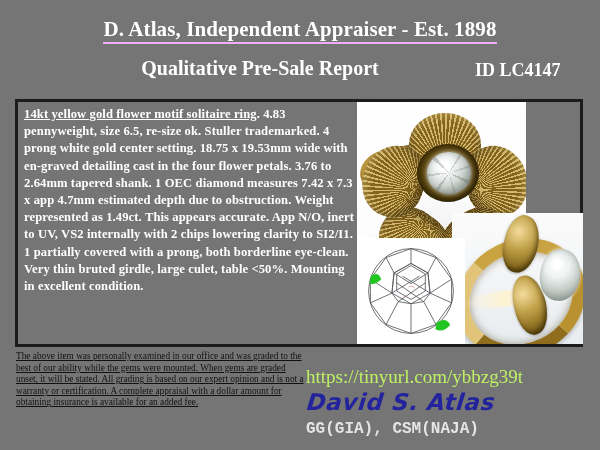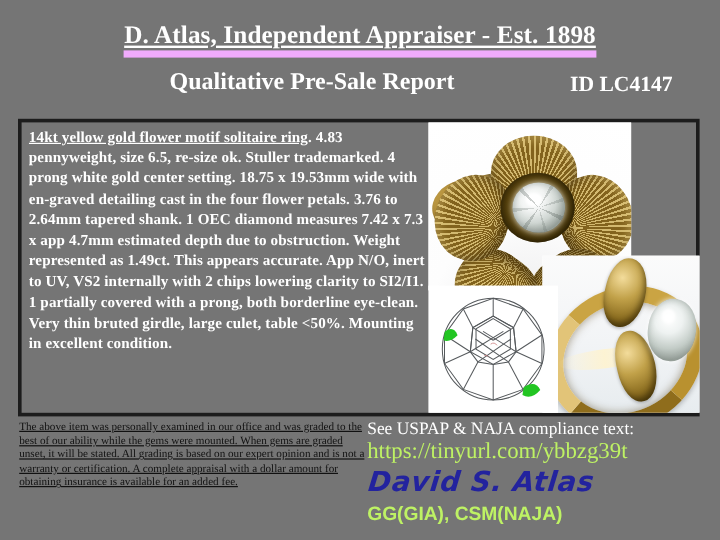--- a/index.html
+++ b/index.html
@@ -11,21 +11,21 @@
     position:relative;
   }
   .page{position:absolute;inset:0;}
 
   
   .hdr-title{
     position:absolute;left:0;top:17px;width:600px;text-align:center;
     color:#ffffff;font-weight:bold;font-size:21px;letter-spacing:.1px;
   }
   .hdr-title span{
-    border-bottom:6px solid #f0abfc;padding-bottom:1px;text-decoration:underline;
+    border-bottom:2px solid #f0abfc;padding-bottom:1px;
   }
   .hdr-sub{
     position:absolute;left:60px;top:57px;width:400px;text-align:center;
     color:#ffffff;font-weight:bold;font-size:20px;
   }
   .hdr-id{
     position:absolute;left:462px;top:60px;
     color:#ffffff;font-weight:bold;font-size:18px;margin-left:13px;
   }
 
@@ -160,22 +160,22 @@
   }
   .signature{
     position:absolute;left:307px;top:389px;
     color:#23239e;font-size:23px;font-weight:bold;font-style:italic;
     font-family:"DejaVu Sans", sans-serif;
     letter-spacing:.6px;
     transform:skewX(-6deg);
   }
   .credentials{
     position:absolute;left:306px;top:420px;
-    color:#bef264;font-size:16px;font-weight:bold;
-    font-family:Liberation Sans, sans-serif;
+    color:#e5e5e5;font-size:16px;font-weight:bold;
+    font-family:Liberation Mono, monospace;
   }
 </style>
 </head>
 <body>
 
 <div class="page">
 
   <div class="hdr-title"><span>D. Atlas, Independent Appraiser - Est. 1898</span></div>
   <div class="hdr-sub">Qualitative Pre-Sale Report</div>
   <div class="hdr-id">ID LC4147</div>
@@ -239,18 +239,17 @@
         <path d="M74,80 q9,-6 13,2 q-7,8 -14,4 z" fill="#22c522"></path>
       </g>
       <g fill="none" stroke="#d08a8a" stroke-width="0.7">
         <path d="M48,46 q3,-2 5,1"></path>
         <path d="M43,55 q2,-1 3,1"></path>
       </g>
     </svg>
   </div>
 
   <div class="disclaimer">The above item was personally examined in our office and was graded to the best of our ability while the gems were mounted.  When gems are graded unset, it will be stated.  All grading is based on our expert opinion and is not a warranty or certification.  A complete appraisal with a dollar amount for obtaining insurance is available for an added fee.</div>
-  <div class="see-text">See USPAP &amp; NAJA compliance text:</div>
   <div class="url">https://tinyurl.com/ybbzg39t</div>
   <div class="signature">David S. Atlas</div>
   <div class="credentials">GG(GIA), CSM(NAJA)</div>
 
 </div>
 
 </body></html>

